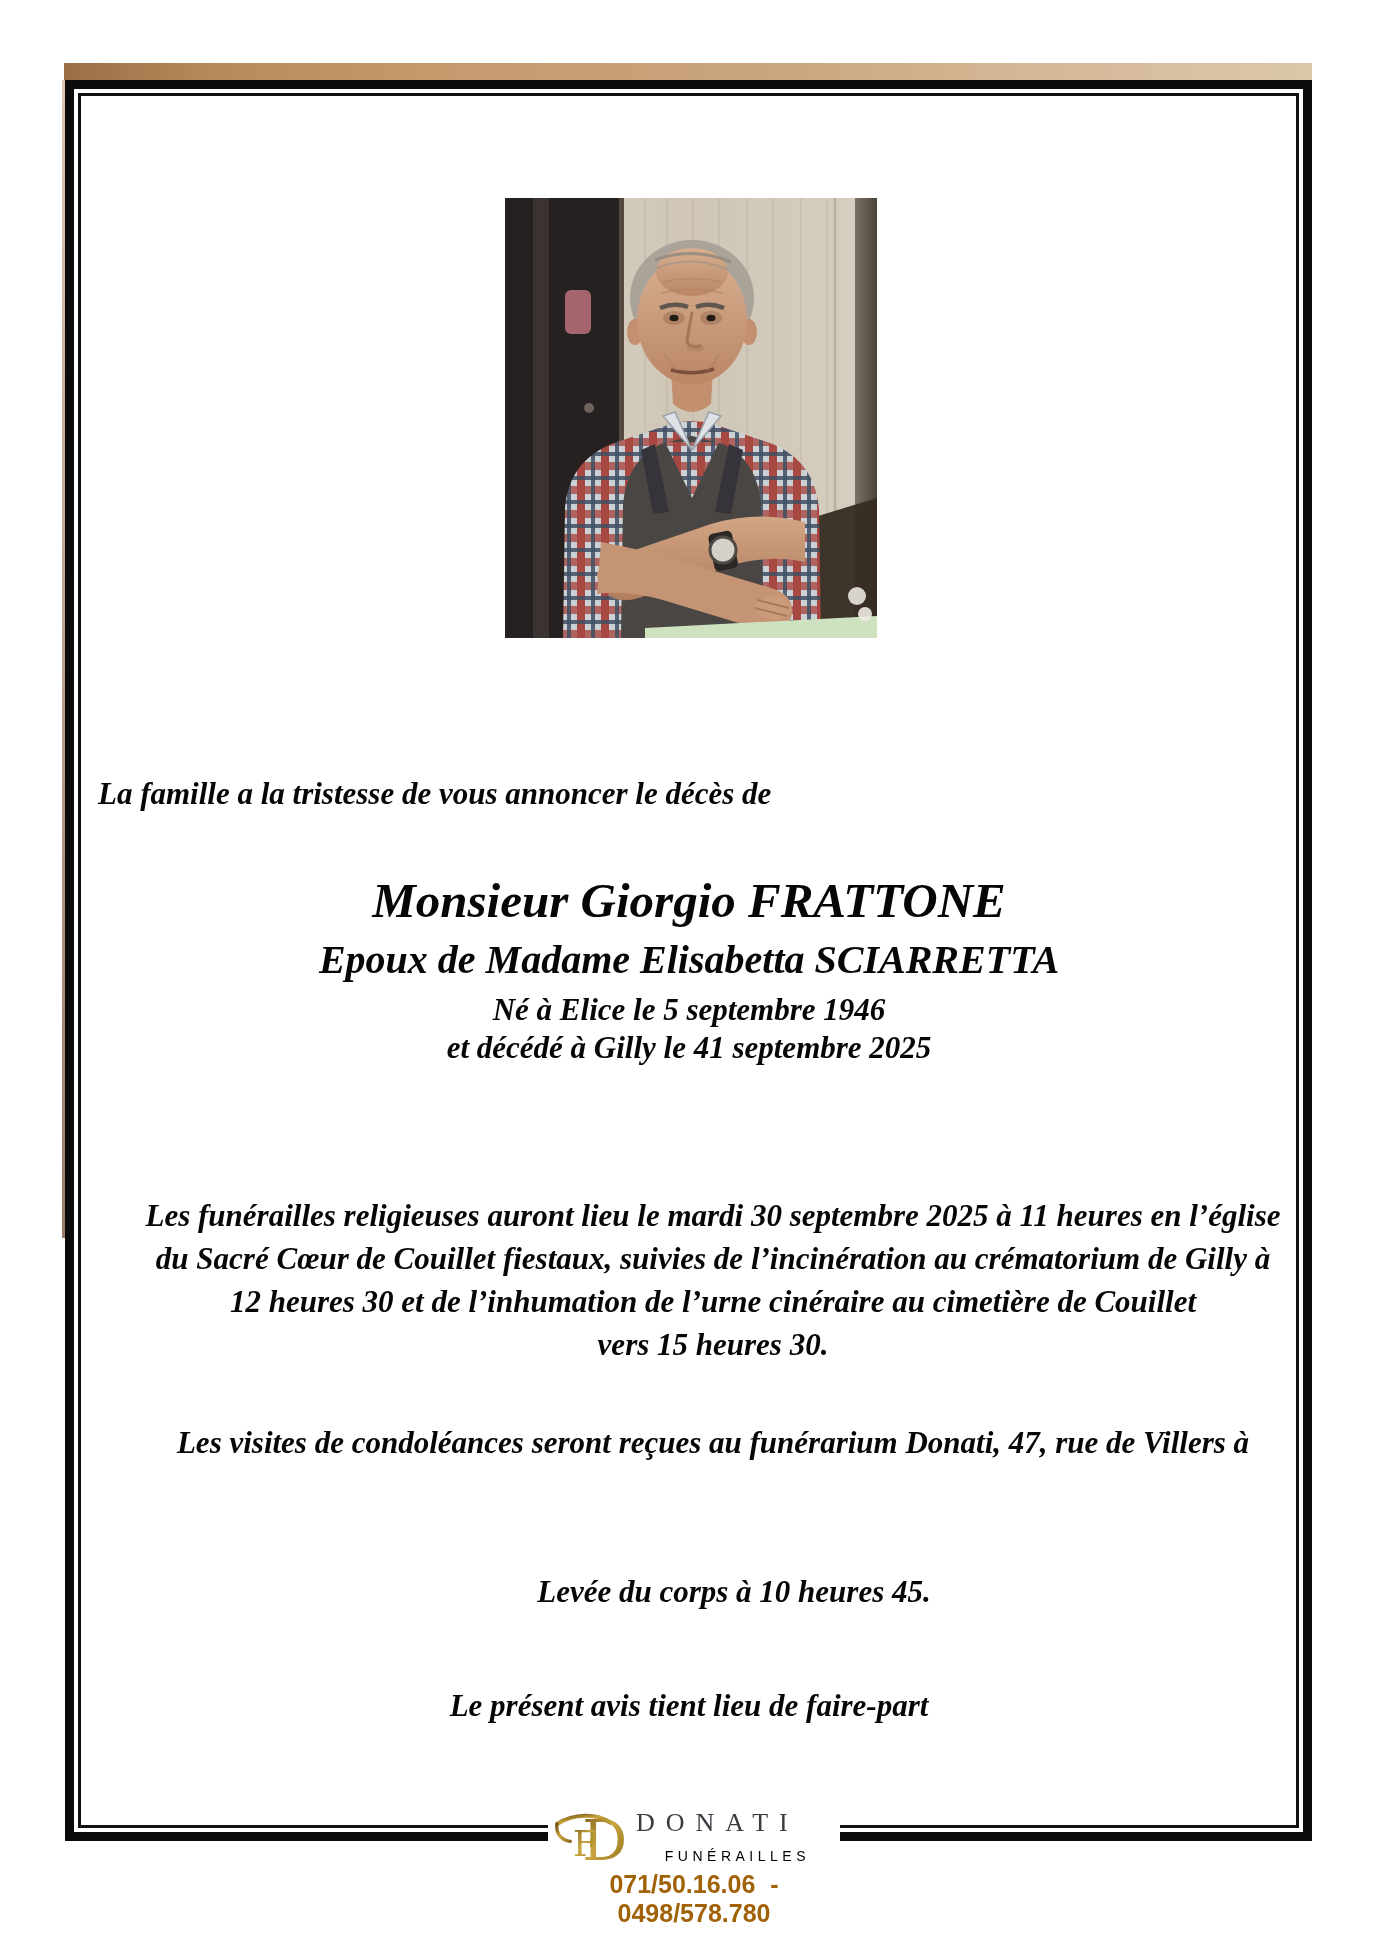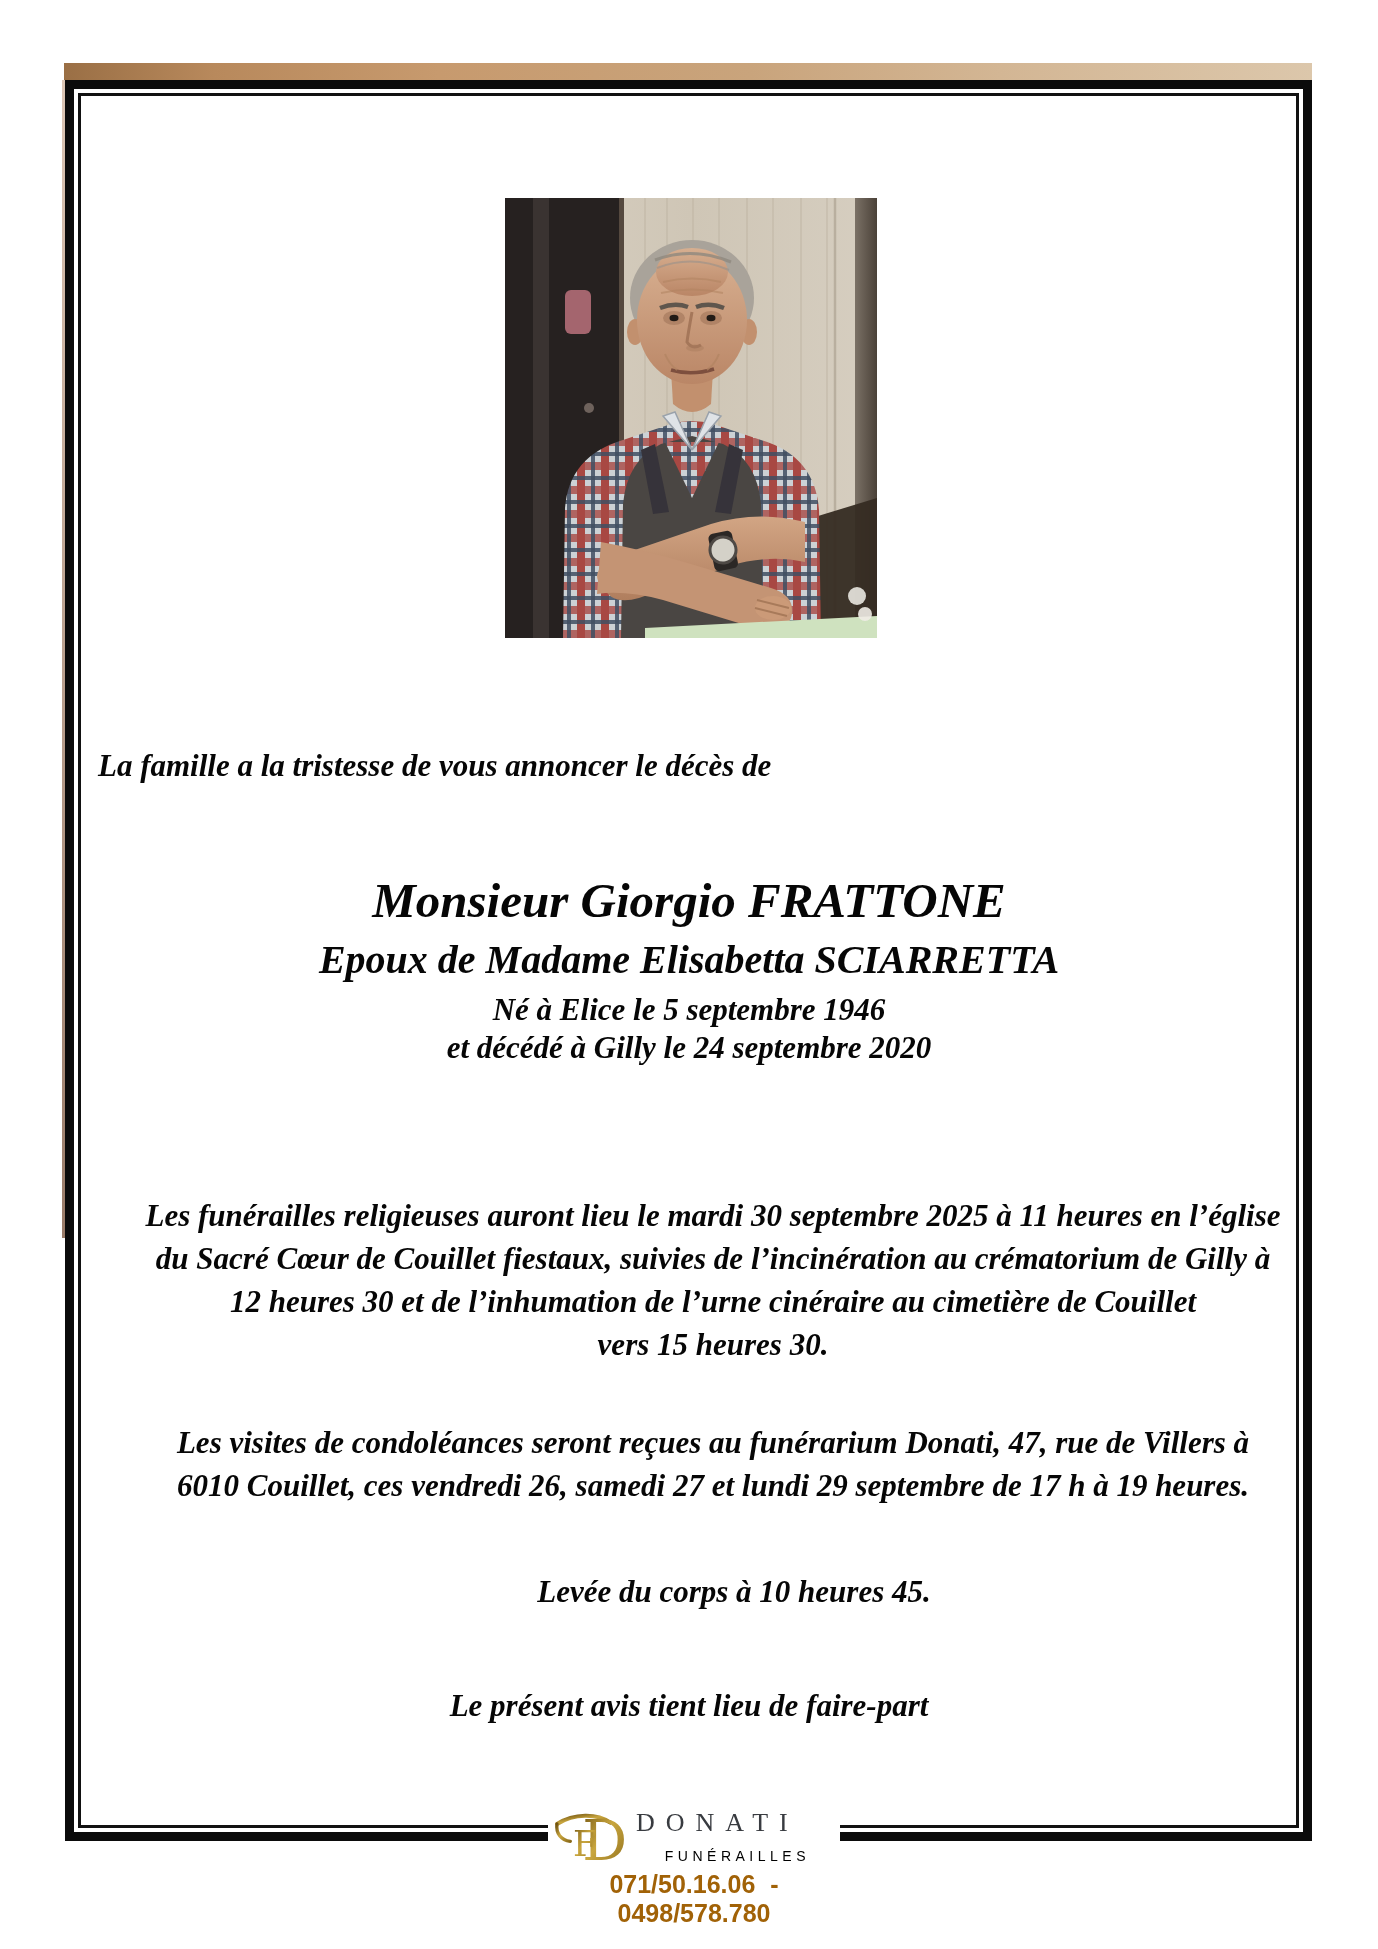--- a/index.html
+++ b/index.html
@@ -23,21 +23,21 @@
     position:absolute;inset:4px;border:3px solid #111111;
   }
   .photo-wrap{
     position:absolute;left:505px;top:198px;width:372px;height:440px;
   }
   .photo-wrap svg{display:block;width:100%;height:100%;}
   .txt{
     position:absolute;left:0;width:1378px;text-align:center;
     font-weight:bold;font-style:italic;color:#060606;white-space:nowrap;
   }
-  .intro-line{left:98px;width:auto;text-align:left;top:748px;font-size:31px;}
+  .intro-line{left:98px;width:auto;text-align:left;top:776px;font-size:31px;}
   .name-line{top:872px;font-size:49px;}
   .spouse-line{top:936px;font-size:40px;}
   .birth-line{top:992px;font-size:31px;}
   .death-line{top:1030px;font-size:31px;}
   .funeral-block{top:1194px;font-size:31px;line-height:43px;}
   .condolence-block{top:1421px;font-size:31px;line-height:43px;}
   .levee-line{top:1574px;font-size:31px;padding-left:45px;}
   .notice-line{top:1688px;font-size:31px;}
   .block-line{display:block;margin-left:48px;}
   .logo-box{
@@ -160,32 +160,31 @@
       <circle cx="352" cy="398" r="9" fill="#e9e7e0" opacity="0.9"></circle>
       <circle cx="360" cy="416" r="7" fill="#efece6" opacity="0.9"></circle>
     </svg>
   </div>
 
   <div class="txt intro-line">La famille a la tristesse de vous annoncer le décès de</div>
 
   <div class="txt name-line">Monsieur Giorgio FRATTONE</div>
   <div class="txt spouse-line">Epoux de Madame Elisabetta SCIARRETTA</div>
   <div class="txt birth-line">Né à Elice le 5 septembre 1946</div>
-  <div class="txt death-line">et décédé à Gilly le 24 septembre 2020</div>
+  <div class="txt death-line">et décédé à Gilly le 41 septembre 2025</div>
 
   <div class="txt funeral-block">
     <span class="block-line">Les funérailles religieuses auront lieu le mardi 30 septembre 2025 à 11 heures en l’église</span>
     <span class="block-line">du Sacré Cœur de Couillet fiestaux, suivies de l’incinération au crématorium de Gilly à</span>
     <span class="block-line">12 heures 30 et de l’inhumation de l’urne cinéraire au cimetière de Couillet</span>
     <span class="block-line">vers 15 heures 30.</span>
   </div>
 
   <div class="txt condolence-block">
     <span class="block-line">Les visites de condoléances seront reçues au funérarium Donati, 47, rue de Villers à</span>
-    <span class="block-line">6010 Couillet, ces vendredi 26, samedi 27 et lundi 29 septembre de 17 h à 19 heures.</span>
   </div>
 
   <div class="txt levee-line">Levée du corps à 10 heures 45.</div>
   <div class="txt notice-line">Le présent avis tient lieu de faire-part</div>
 
   <div class="logo-box">
     <svg class="monogram" viewBox="0 0 120 96">
       <defs>
         <linearGradient id="goldg" x1="0" y1="0" x2="1" y2="1">
           <stop offset="0" stop-color="#6f5210"></stop>

